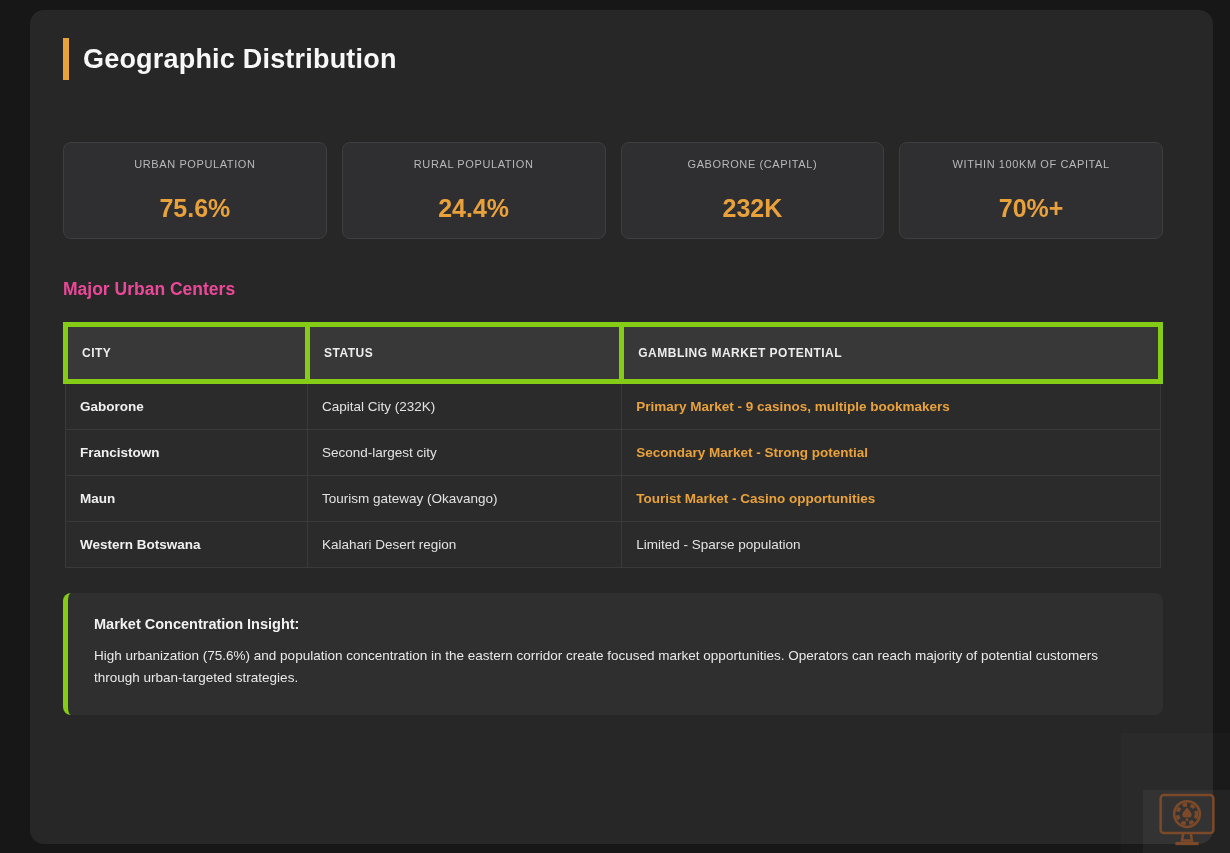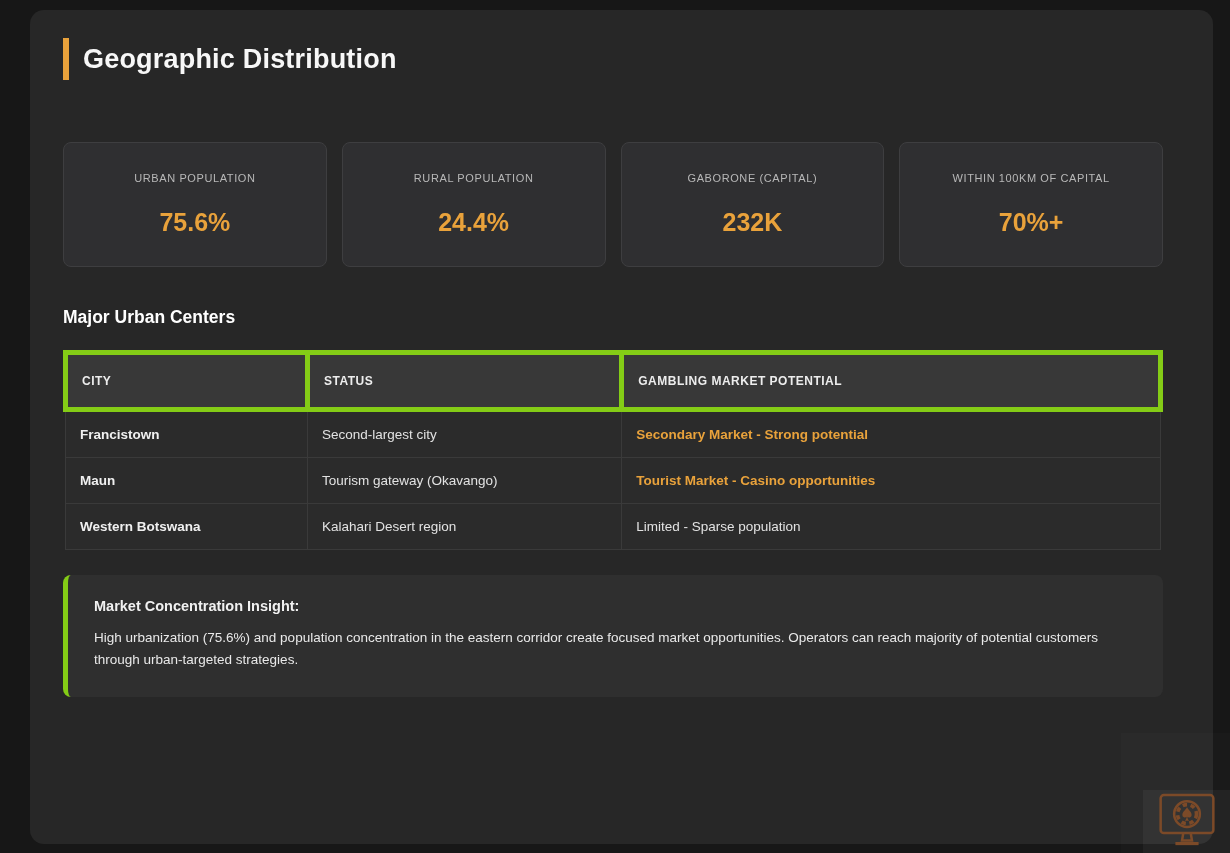--- a/index.html
+++ b/index.html
@@ -40,21 +40,21 @@
     color: #9b9b9b;
   }
   
   .stats-row {
     margin-top: 62px;
     display: grid;
     grid-template-columns: repeat(4, 1fr);
     gap: 15px;
   }
   .stat-card {
-    height: 125px;
+    height: 97px;
     background: #2f2f31;
     border: 1px solid #3e3e40;
     border-radius: 8px;
     display: flex;
     flex-direction: column;
     align-items: center;
     justify-content: center;
     gap: 24px;
   }
   .stat-label {
@@ -66,21 +66,21 @@
   .stat-value {
     font-size: 25px;
     font-weight: bold;
     color: #e9a23b;
   }
   
   .section-title {
     margin-top: 40px;
     font-size: 17.5px;
     font-weight: bold;
-    color: #ffffff;
+    color: #ec4899;
   }
   
   table.city-table {
     margin-top: 22px;
     width: 100%;
     border-collapse: collapse;
   }
   .col-city { width: 22.1%; }
   .col-status { width: 28.7%; }
   .col-potential { width: 49.2%; }
@@ -194,20 +194,25 @@
         <col class="col-potential">
     </colgroup>
     <thead>
       <tr>
         <th>CITY</th>
         <th>STATUS</th>
         <th>GAMBLING MARKET POTENTIAL</th>
       </tr>
     </thead>
     <tbody>
+      <tr class="highlight">
+        <td class="cell-city">Gaborone</td>
+        <td class="cell-status">Capital City (232K)</td>
+        <td class="cell-potential">Primary Market - 9 casinos, multiple bookmakers</td>
+      </tr>
       <tr class="highlight">
         <td class="cell-city">Francistown</td>
         <td class="cell-status">Second-largest city</td>
         <td class="cell-potential">Secondary Market - Strong potential</td>
       </tr>
       <tr class="highlight">
         <td class="cell-city">Maun</td>
         <td class="cell-status">Tourism gateway (Okavango)</td>
         <td class="cell-potential">Tourist Market - Casino opportunities</td>
       </tr>

